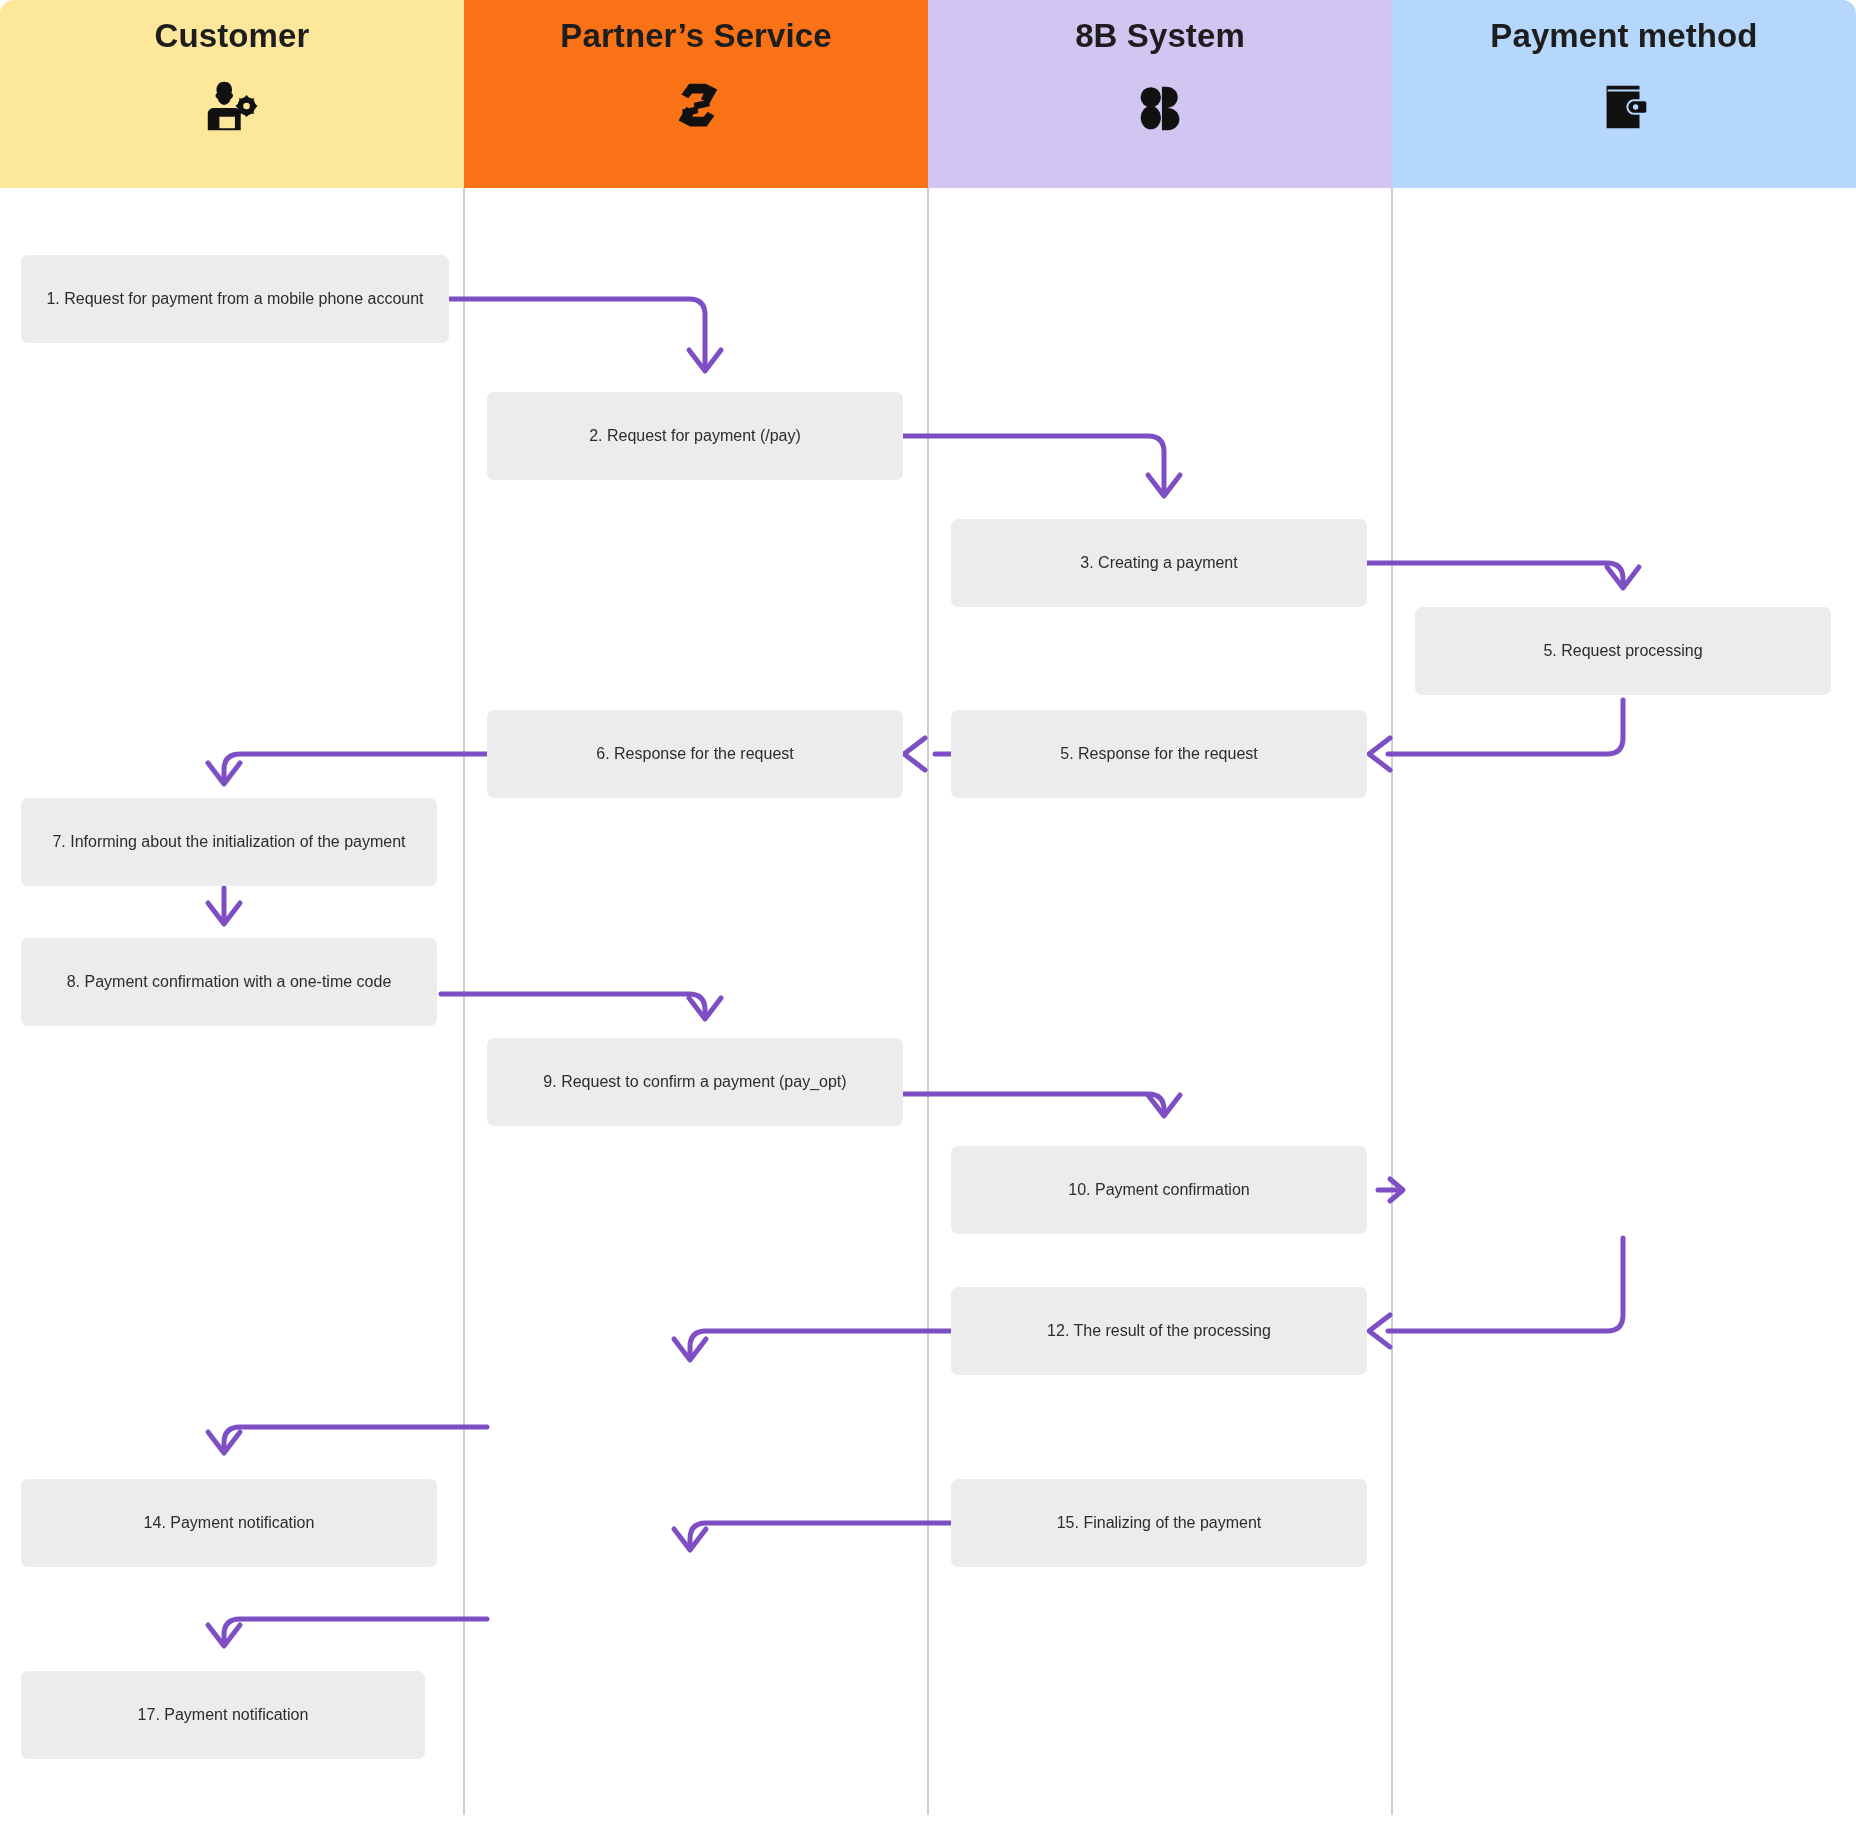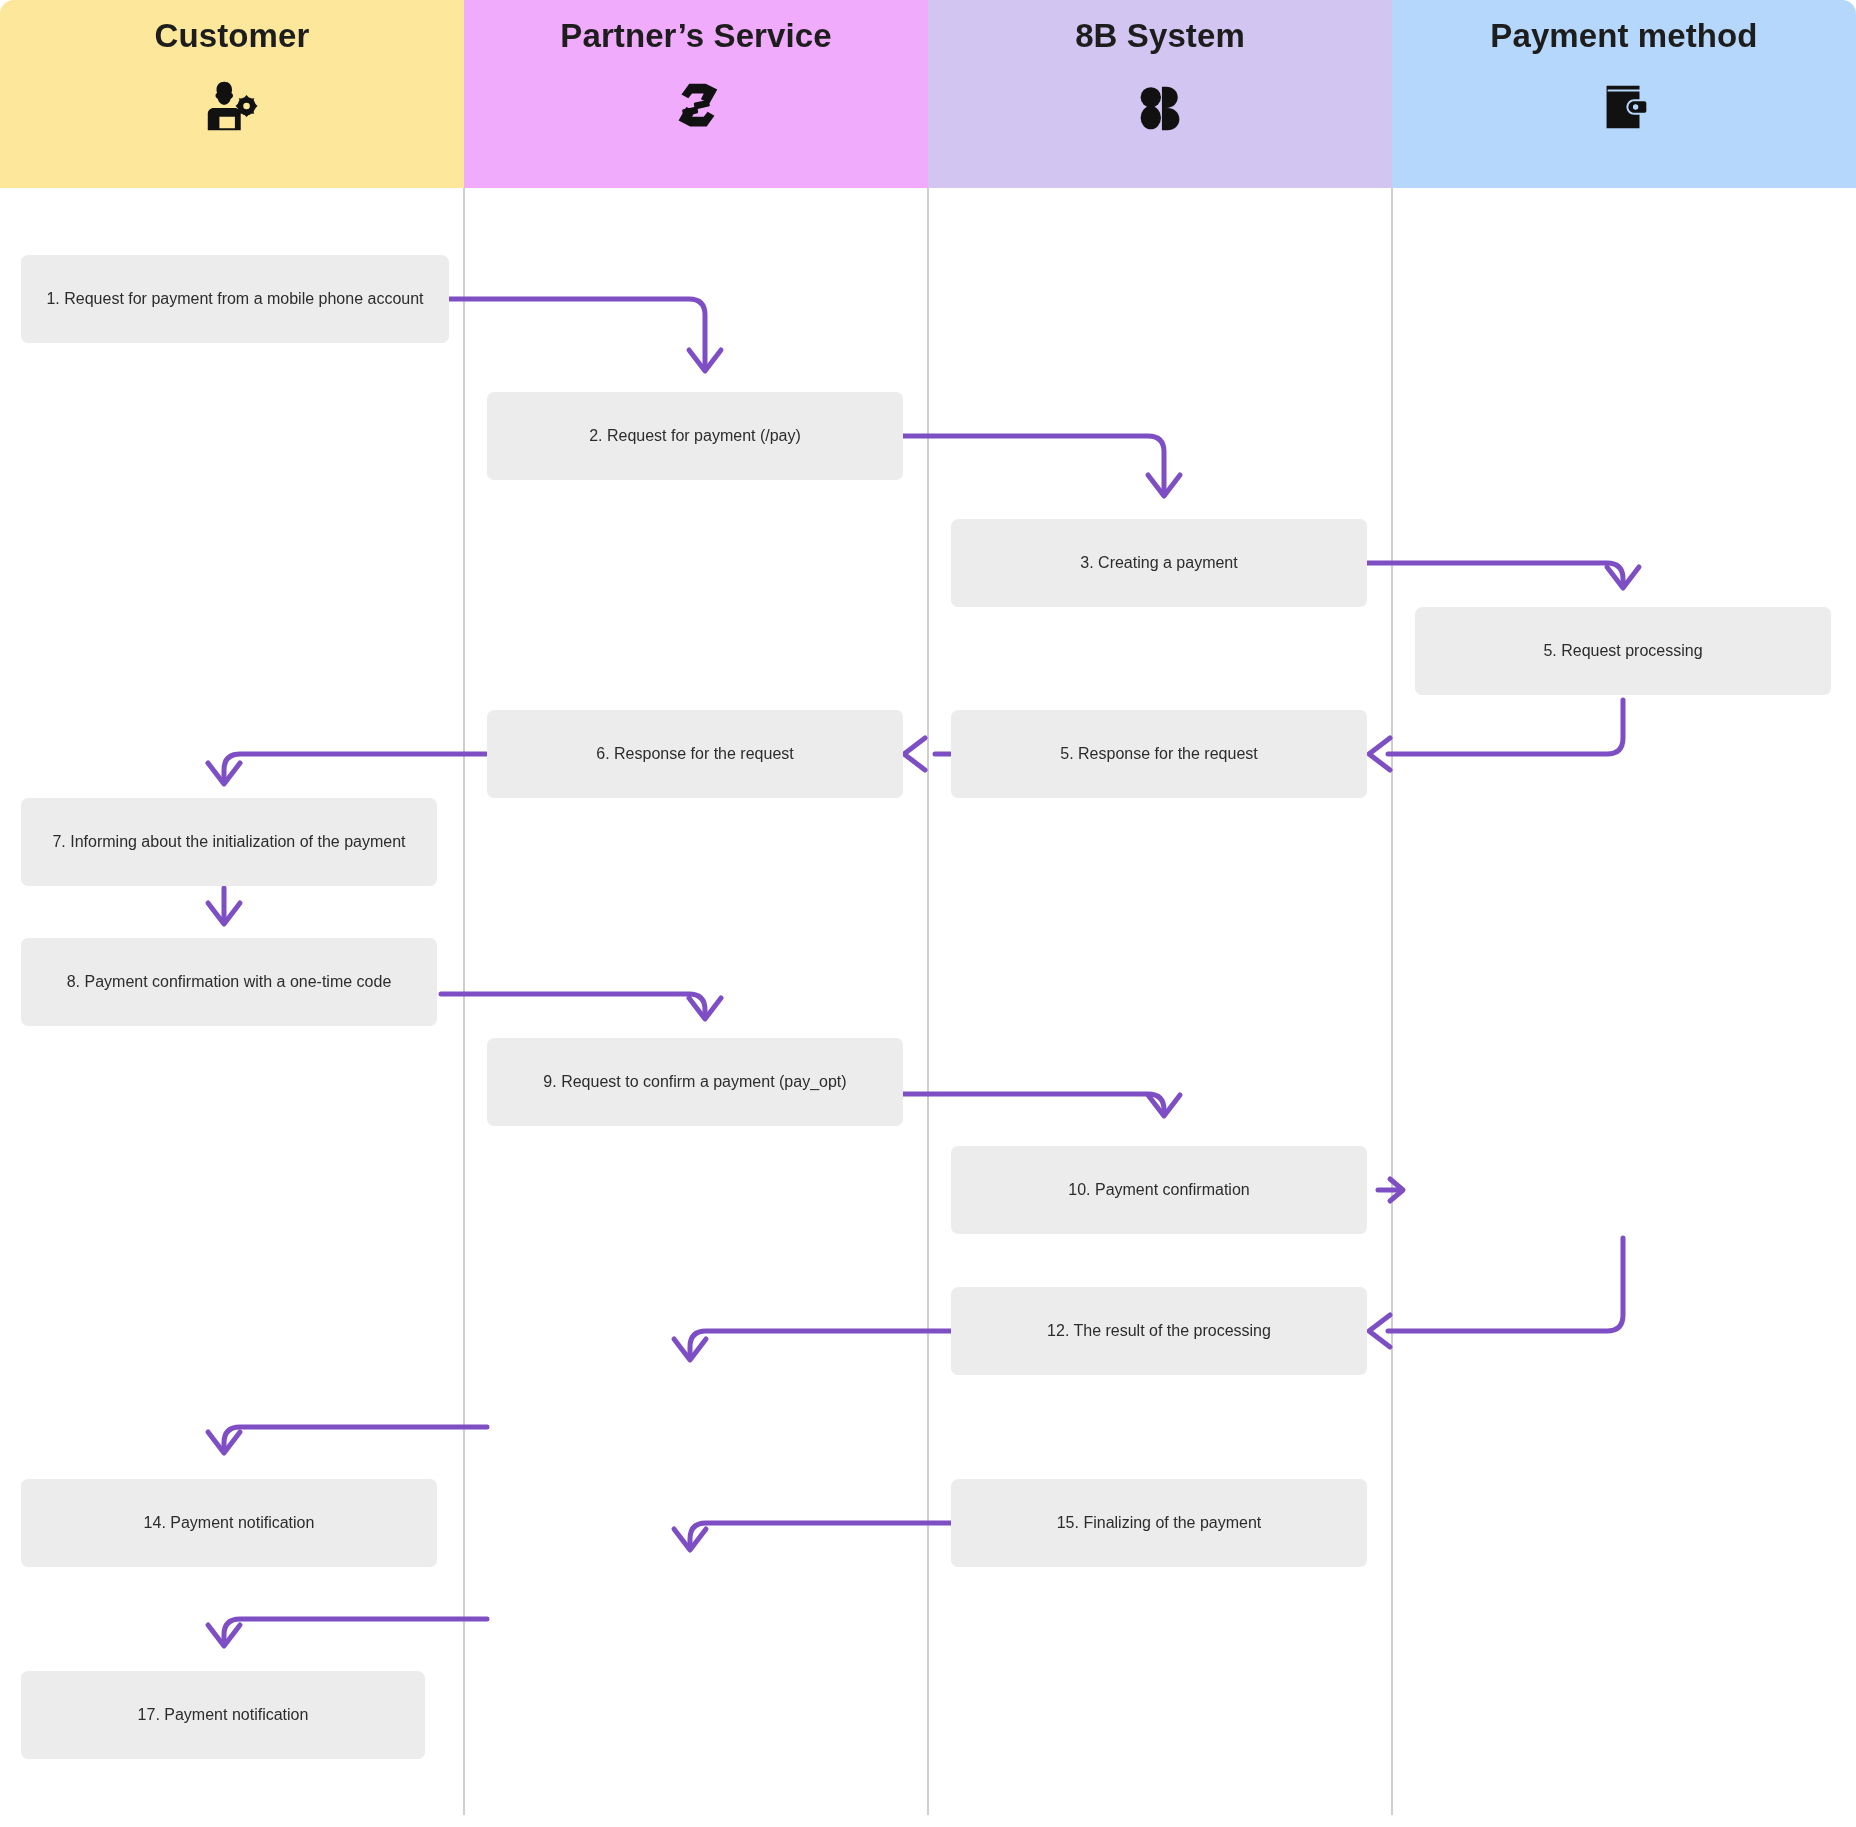--- a/index.html
+++ b/index.html
@@ -4,21 +4,21 @@
 <style>
   html,body{margin:0;padding:0;background:#ffffff;}
   body{font-family:"Liberation Sans", sans-serif;}
   #stage{position:relative;width:1856px;height:1827px;background:#ffffff;overflow:hidden;}
 
   
   .lane-head{position:absolute;top:0;height:188px;width:464px;
     display:flex;flex-direction:column;align-items:center;justify-content:flex-start;
     box-sizing:border-box;padding-top:18px;}
   .lane-head.l0{left:0;background:#fde79b;border-top-left-radius:14px;}
-  .lane-head.l1{left:464px;background:#f0abfc;}
+  .lane-head.l1{left:464px;background:#f97316;}
   .lane-head.l2{left:928px;background:#d3c5f2;}
   .lane-head.l3{left:1392px;background:#b5d7fb;border-top-right-radius:14px;}
   .lane-title{font-size:33px;font-weight:bold;color:#1d1d1d;letter-spacing:.1px;line-height:1.1;text-align:center;}
   .lane-icon{margin-top:22px;height:62px;display:flex;align-items:center;justify-content:center;}
   .lane-icon svg{display:block;}
 
   
   .lane-div{position:absolute;top:188px;width:2px;height:1627px;background:#cfcfcf;}
 
   

